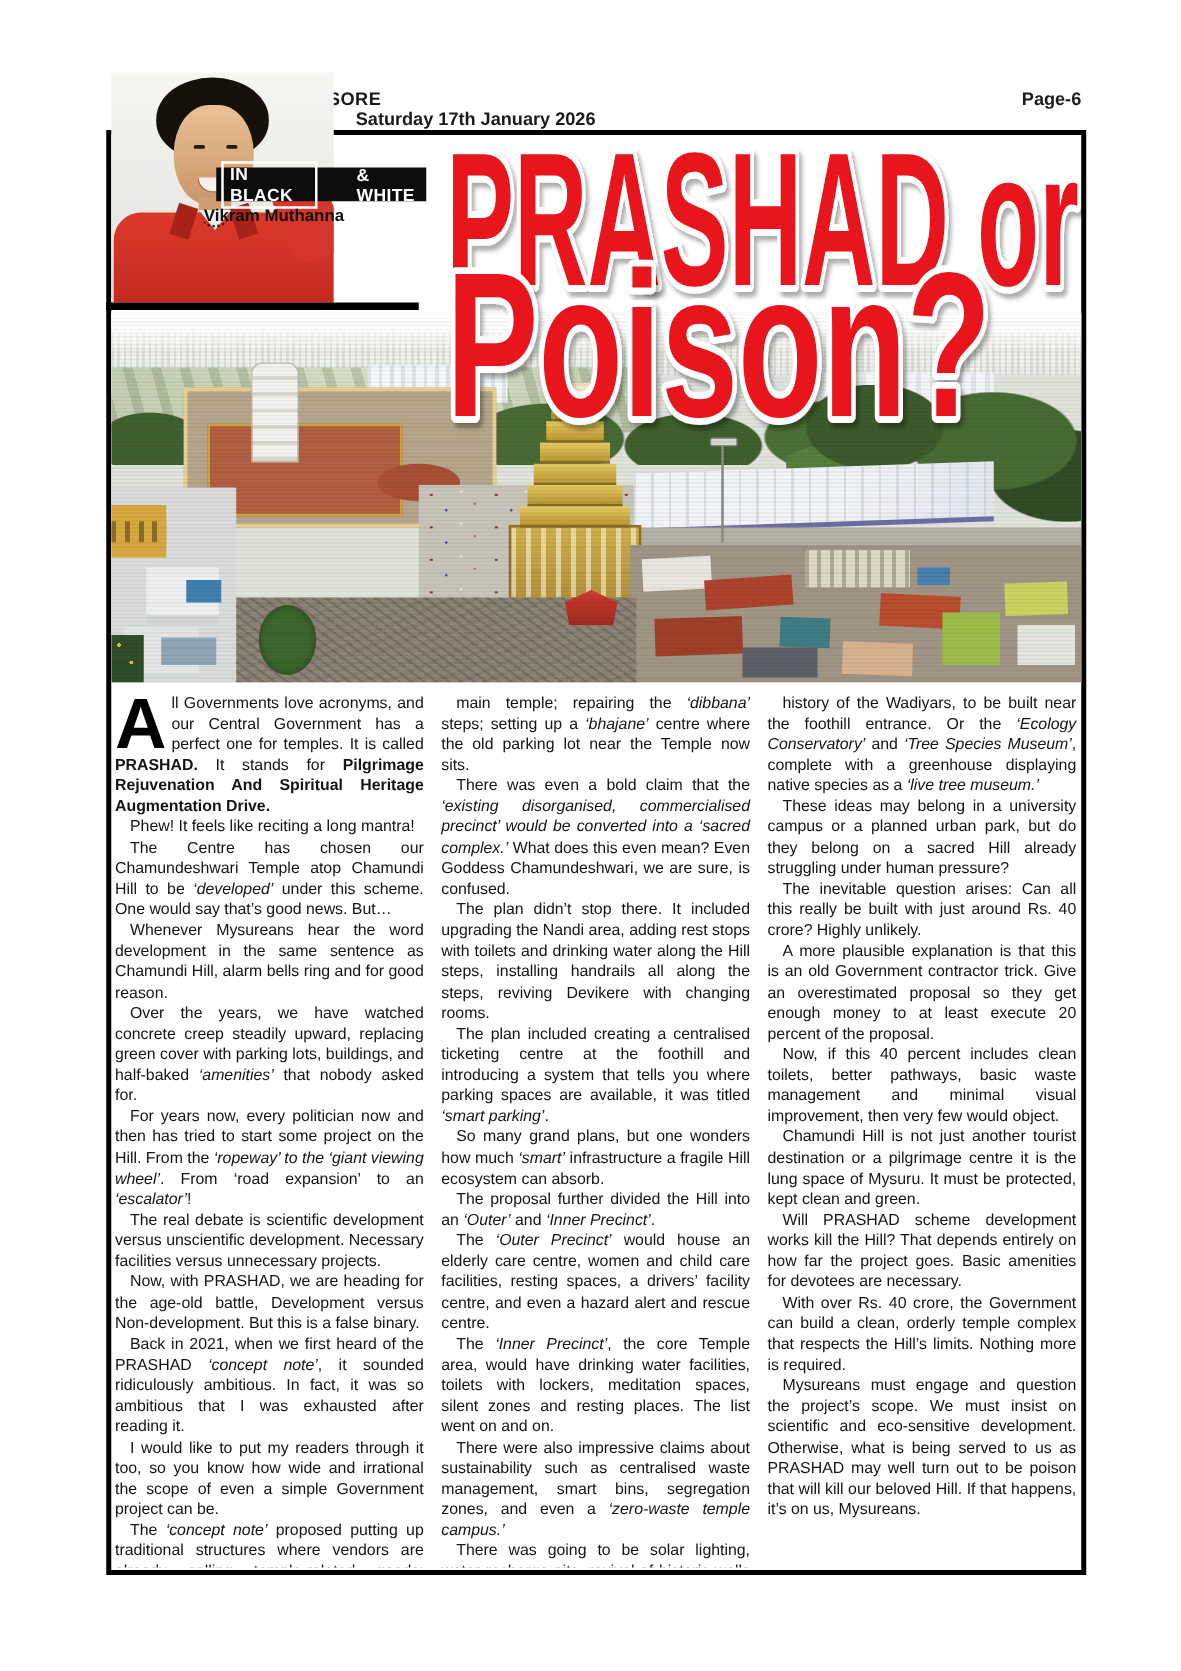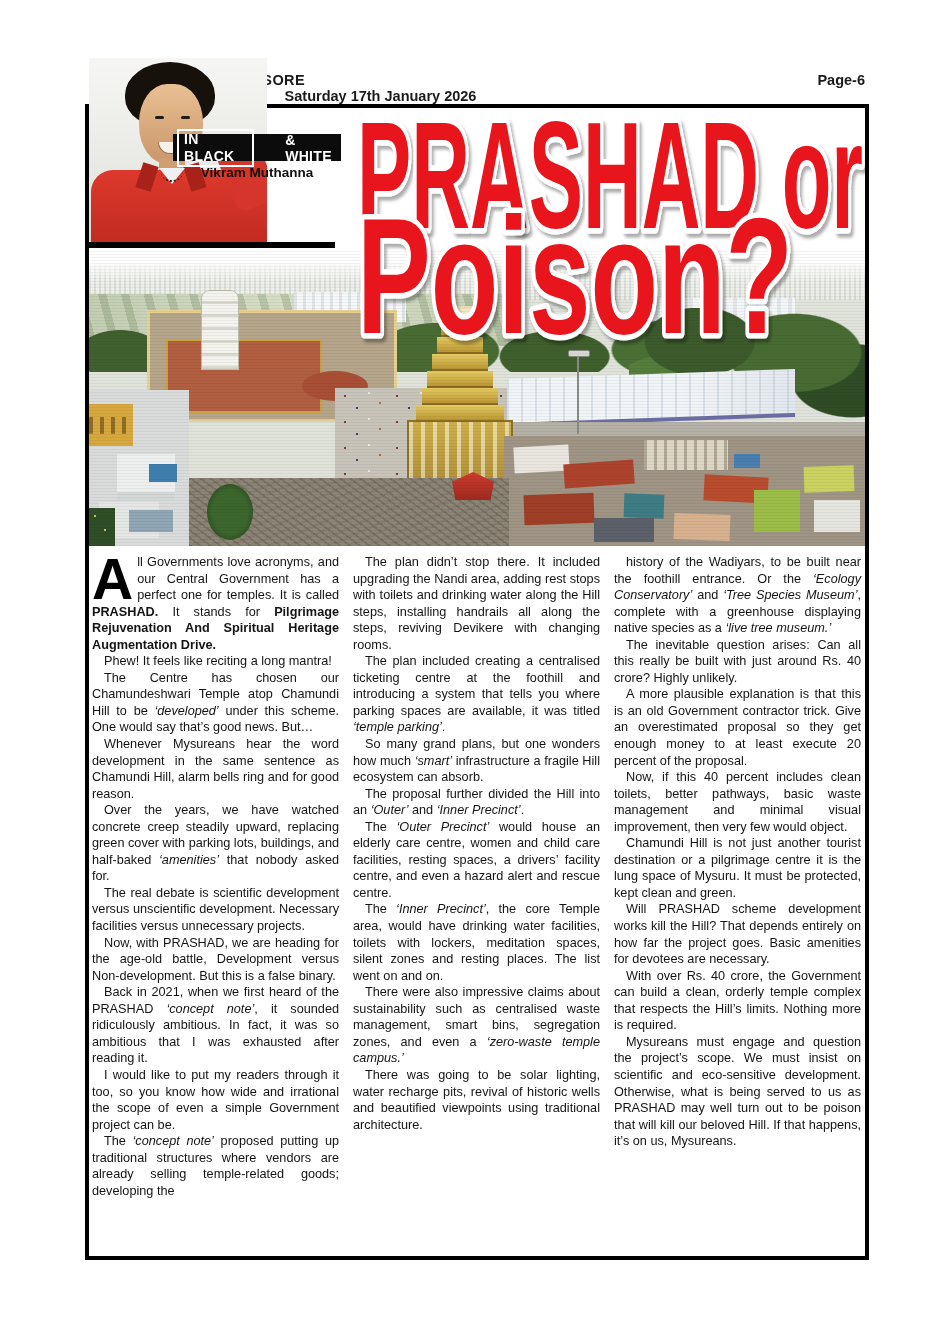--- a/index.html
+++ b/index.html
@@ -120,21 +120,21 @@
   .ap-vneck{left:70px;top:110px;width:26px;height:16px;background:#eef0f2;clip-path:polygon(0 0,100% 0,50% 100%);}
   .ap-chain{left:72px;top:112px;width:22px;height:10px;border-bottom:2px dotted #222;border-radius:0 0 10px 10px;}
   .ap-arm{left:136px;top:84px;width:44px;height:66px;background:#d5352a;transform:rotate(-22deg);border-radius:12px;}
   .ap-rule{position:absolute;left:85px;top:242px;width:250px;height:6px;background:#000;z-index:6;}
 
   
   .colhead{position:absolute;left:173px;top:134px;width:168px;height:27px;background:#0c0c0c;z-index:7;
     display:flex;align-items:center;color:#fff;font-weight:bold;font-size:14px;letter-spacing:.3px;box-sizing:border-box;gap:24px;}
   .colhead .inblack{border:2px solid #fff;padding:0 5px;margin-left:4px;line-height:17px;}
   .colhead .andwhite{padding:0 0 0 7px;}
-  .author-name{position:absolute;left:163px;top:165px;width:188px;text-align:center;font-weight:bold;font-size:13.5px;z-index:7;}
+  .author-name{position:absolute;left:163px;top:165px;width:188px;font-weight:bold;font-size:13.5px;z-index:7;}
 
   
   .headline-svg{position:absolute;left:0;top:0;width:945px;height:560px;z-index:5;pointer-events:none;}
   .headline-svg text{font-family:"Liberation Sans",sans-serif;font-weight:bold;
     stroke:#fff;stroke-linejoin:round;paint-order:stroke fill;}
 
   
   .columns{position:absolute;left:92px;top:554px;width:770px;height:700px;overflow:hidden;z-index:3;
     display:flex;gap:14px;font-size:12.7px;line-height:16.55px;text-align:justify;color:#141414;}
   .col{width:247px;flex:0 0 247px;}
@@ -247,38 +247,42 @@
     <text x="357" y="333" font-size="165" textLength="436" lengthAdjust="spacingAndGlyphs" stroke-width="11" filter="url(#ds)" fill="#e8141c">Poison?</text>
   </svg>
 
   <div class="columns">
     <div class="col" id="col0">
         <p class="first"><span class="dropcap">A</span><span>ll Governments love acronyms, and our Central Government has a perfect one for temples. It is called </span><span class="b">PRASHAD.</span><span> It stands for </span><span class="b">Pilgrimage Rejuvenation And Spiritual Heritage Augmentation Drive.</span></p>
         <p><span>Phew! It feels like reciting a long mantra!</span></p>
         <p><span>The Centre has chosen our Chamundeshwari Temple atop Chamundi Hill to be </span><span class="i">‘developed’</span><span> under this scheme. One would say that’s good news. But…</span></p>
         <p><span>Whenever Mysureans hear the word development in the same sentence as Chamundi Hill, alarm bells ring and for good reason.</span></p>
         <p><span>Over the years, we have watched concrete creep steadily upward, replacing green cover with parking lots, buildings, and half-baked </span><span class="i">‘amenities’</span><span> that nobody asked for.</span></p>
+        <p><span>For years now, every politician now and then has tried to start some project on the Hill. From the </span><span class="i">‘ropeway’ to the ‘giant viewing wheel’</span><span>. From ‘road expansion’ to an </span><span class="i">‘escalator’</span><span>!</span></p>
         <p><span>The real debate is scientific development versus unscientific development. Necessary facilities versus unnecessary projects.</span></p>
         <p><span>Now, with PRASHAD, we are heading for the age-old battle, Development versus Non-development. But this is a false binary.</span></p>
         <p><span>Back in 2021, when we first heard of the PRASHAD </span><span class="i">‘concept note’</span><span>, it sounded ridiculously ambitious. In fact, it was so ambitious that I was exhausted after reading it.</span></p>
         <p><span>I would like to put my readers through it too, so you know how wide and irrational the scope of even a simple Government project can be.</span></p>
         <p><span>The </span><span class="i">‘concept note’</span><span> proposed putting up traditional structures where vendors are already selling temple-related goods; developing the </span></p>
       </div>
     <div class="col" id="col1">
+        <p><span>main temple; repairing the </span><span class="i">‘dibbana’</span><span> steps; setting up a </span><span class="i">‘bhajane’</span><span> centre where the old parking lot near the Temple now sits.</span></p>
+        <p><span>There was even a bold claim that the </span><span class="i">‘existing disorganised, commercialised precinct’ would be converted into a ‘sacred complex.’</span><span> What does this even mean? Even Goddess Chamundeshwari, we are sure, is confused.</span></p>
         <p><span>The plan didn’t stop there. It included upgrading the Nandi area, adding rest stops with toilets and drinking water along the Hill steps, installing handrails all along the steps, reviving Devikere with changing rooms.</span></p>
-        <p><span>The plan included creating a centralised ticketing centre at the foothill and introducing a system that tells you where parking spaces are available, it was titled </span><span class="i">‘temple parking’</span><span>.</span></p>
+        <p><span>The plan included creating a centralised ticketing centre at the foothill and introducing a system that tells you where parking spaces are available, it was titled </span><span class="i">‘smart parking’</span><span>.</span></p>
         <p><span>So many grand plans, but one wonders how much </span><span class="i">‘smart’</span><span> infrastructure a fragile Hill ecosystem can absorb.</span></p>
         <p><span>The proposal further divided the Hill into an </span><span class="i">‘Outer’</span><span> and </span><span class="i">‘Inner Precinct’</span><span>.</span></p>
         <p><span>The </span><span class="i">‘Outer Precinct’</span><span> would house an elderly care centre, women and child care facilities, resting spaces, a drivers’ facility centre, and even a hazard alert and rescue centre.</span></p>
         <p><span>The </span><span class="i">‘Inner Precinct’</span><span>, the core Temple area, would have drinking water facilities, toilets with lockers, meditation spaces, silent zones and resting places. The list went on and on.</span></p>
         <p><span>There were also impressive claims about sustainability such as centralised waste management, smart bins, segregation zones, and even a </span><span class="i">‘zero-waste temple campus.’</span></p>
         <p><span>There was going to be solar lighting, water recharge pits, revival of historic wells and beautified viewpoints using traditional architecture.</span></p>
       </div>
     <div class="col" id="col2">
         <p><span>history of the Wadiyars, to be built near the foothill entrance. Or the </span><span class="i">‘Ecology Conservatory’</span><span> and </span><span class="i">‘Tree Species Museum’</span><span>, complete with a greenhouse displaying native species as a </span><span class="i">‘live tree museum.’</span></p>
+        <p><span>These ideas may belong in a university campus or a planned urban park, but do they belong on a sacred Hill already struggling under human pressure?</span></p>
         <p><span>The inevitable question arises: Can all this really be built with just around Rs. 40 crore? Highly unlikely.</span></p>
         <p><span>A more plausible explanation is that this is an old Government contractor trick. Give an overestimated proposal so they get enough money to at least execute 20 percent of the proposal.</span></p>
         <p><span>Now, if this 40 percent includes clean toilets, better pathways, basic waste management and minimal visual improvement, then very few would object.</span></p>
         <p><span>Chamundi Hill is not just another tourist destination or a pilgrimage centre it is the lung space of Mysuru. It must be protected, kept clean and green.</span></p>
         <p><span>Will PRASHAD scheme development works kill the Hill? That depends entirely on how far the project goes. Basic amenities for devotees are necessary.</span></p>
         <p><span>With over Rs. 40 crore, the Government can build a clean, orderly temple complex that respects the Hill’s limits. Nothing more is required.</span></p>
         <p><span>Mysureans must engage and question the project’s scope. We must insist on scientific and eco-sensitive development. Otherwise, what is being served to us as PRASHAD may well turn out to be poison that will kill our beloved Hill. If that happens, it’s on us, Mysureans.</span></p>
       </div>
   </div>
 

